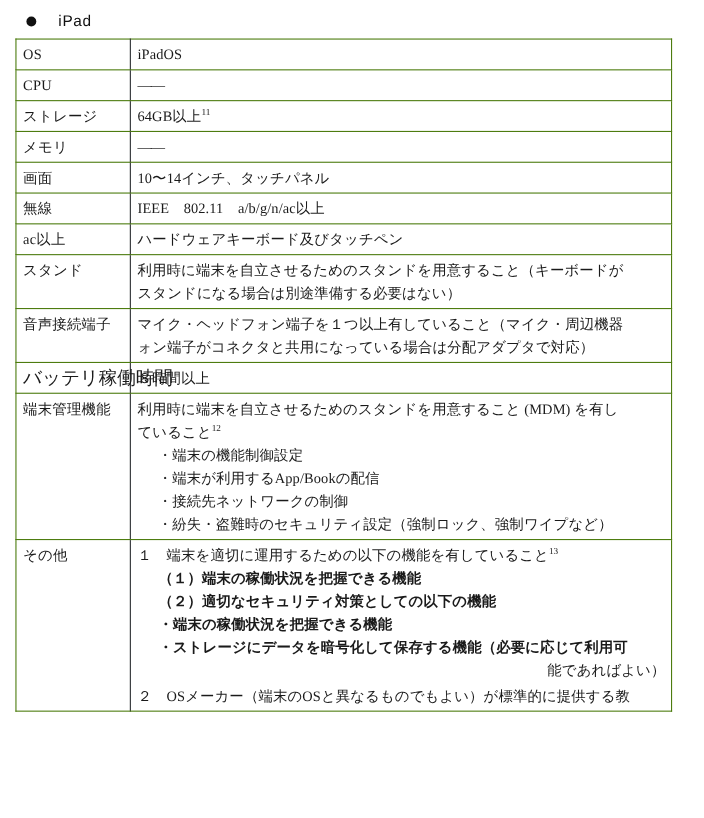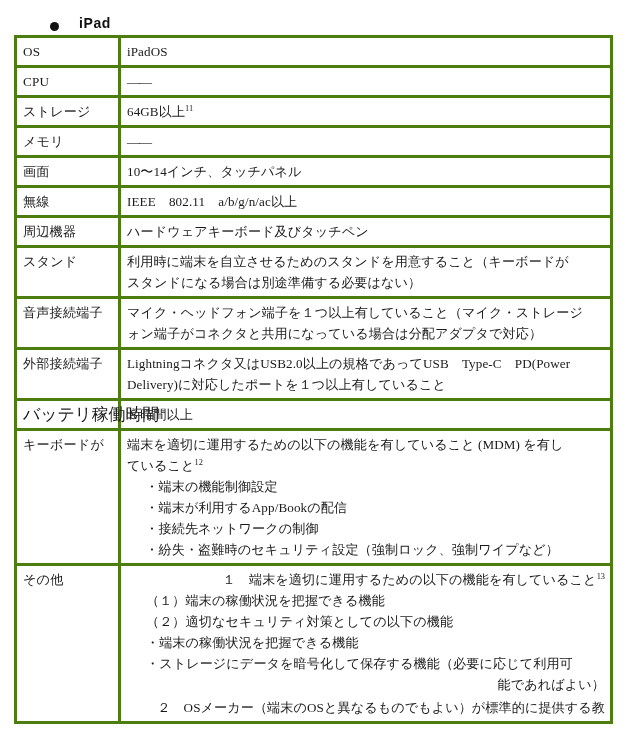--- a/index.html
+++ b/index.html
@@ -20,26 +20,25 @@
   .page {
     position: relative;
     width: 640px;
     height: 744px;
     box-sizing: border-box;
   }
 
   
   .heading {
     position: absolute;
-    left: 26px;
+    left: 0;
     top: 7px;
     height: 24px;
     display: flex;
-    align-items: flex-end;
-    font-weight: bold;
+    align-items: center;
   }
   .bullet-dot {
     display: inline-block;
     width: 9px;
     height: 9px;
     border-radius: 50%;
     background: #111111;
     margin-left: 24px;
     margin-right: 20px;
   }
@@ -57,21 +56,21 @@
     top: 35px;
     width: 596px;
     border-collapse: collapse;
     table-layout: fixed;
     border: 1px solid #1f1f1f;
   }
   .spec-table col.c-label { width: 104px; }
   .spec-table col.c-value { width: 492px; }
 
   .spec-table td {
-    border: 3px solid #4d7c0f;
+    border: 1px solid #4d7c0f;
     vertical-align: top;
     padding: 3px 5px 3px 6px;
     font-size: 13.1px;
     line-height: 21px;
     font-family: "Liberation Serif", "DejaVu Serif", serif;
   }
   .spec-table tr > td:first-child {
     border-right: 1px solid #2a2d30;
   }
   .spec-table td.label {
@@ -93,22 +92,22 @@
 
   sup.fn {
     font-size: 8.4px;
     vertical-align: super;
     line-height: 0;
     letter-spacing: 0;
   }
 
   .ln { display: block; }
   .ln.ind1 { padding-left: 1.45em; text-indent: -0.05em; }
-  .ln.num  { padding-left: 0em; text-align: right; }
-  .ln.sub  { padding-left: 1.45em; }
+  .ln.num  { padding-left: 0em; }
+  .ln.sub  { padding-left: 1.45em; font-weight: bold; }
   .ln.subwrap { padding-left: 2.4em; text-align: right; }
 
   .gap-top { padding-top: 2px; }
 </style>
 </head>
 <body>
 
 <div class="page">
 
   <div class="heading">
@@ -152,56 +151,49 @@
             <span class="ln"><span>10〜14インチ、タッチパネル</span></span>
           </td>
         </tr>
         <tr>
           <td class="label">無線</td>
           <td class="value">
             <span class="ln"><span>IEEE　802.11　a/b/g/n/ac以上</span></span>
           </td>
         </tr>
         <tr>
-          <td class="label">周辺機器</td>
+          <td class="label">ac以上</td>
           <td class="value">
             <span class="ln"><span>ハードウェアキーボード及びタッチペン</span></span>
           </td>
         </tr>
         <tr>
           <td class="label">スタンド</td>
           <td class="value">
             <span class="ln"><span>利用時に端末を自立させるためのスタンドを用意すること（キーボードが</span></span>
             <span class="ln"><span>スタンドになる場合は別途準備する必要はない）</span></span>
           </td>
         </tr>
         <tr>
           <td class="label">音声接続端子</td>
           <td class="value">
-            <span class="ln"><span>マイク・ヘッドフォン端子を１つ以上有していること（マイク・ストレージ</span></span>
+            <span class="ln"><span>マイク・ヘッドフォン端子を１つ以上有していること（マイク・周辺機器</span></span>
             <span class="ln"><span>ォン端子がコネクタと共用になっている場合は分配アダプタで対応）</span></span>
           </td>
         </tr>
         <tr>
-          <td class="label">外部接続端子</td>
-          <td class="value">
-            <span class="ln"><span>Lightningコネクタ又はUSB2.0以上の規格であってUSB　Type-C　PD(Power</span></span>
-            <span class="ln"><span>Delivery)に対応したポートを１つ以上有していること</span></span>
-          </td>
-        </tr>
-        <tr>
           <td class="label tight">バッテリ稼働時間</td>
           <td class="value">
             <span class="ln"><span>８時間以上</span></span>
           </td>
         </tr>
         <tr>
-          <td class="label">キーボードが</td>
-          <td class="value">
-            <span class="ln"><span>端末を適切に運用するための以下の機能を有していること (MDM) を有し</span></span>
+          <td class="label">端末管理機能</td>
+          <td class="value">
+            <span class="ln"><span>利用時に端末を自立させるためのスタンドを用意すること (MDM) を有し</span></span>
             <span class="ln"><span>ていること</span><sup class="fn">12</sup></span>
             <span class="ln ind1"><span>・端末の機能制御設定</span></span>
             <span class="ln ind1"><span>・端末が利用するApp/Bookの配信</span></span>
             <span class="ln ind1"><span>・接続先ネットワークの制御</span></span>
             <span class="ln ind1"><span>・紛失・盗難時のセキュリティ設定（強制ロック、強制ワイプなど）</span></span>
           </td>
         </tr>
         <tr>
           <td class="label">その他</td>
           <td class="value">

